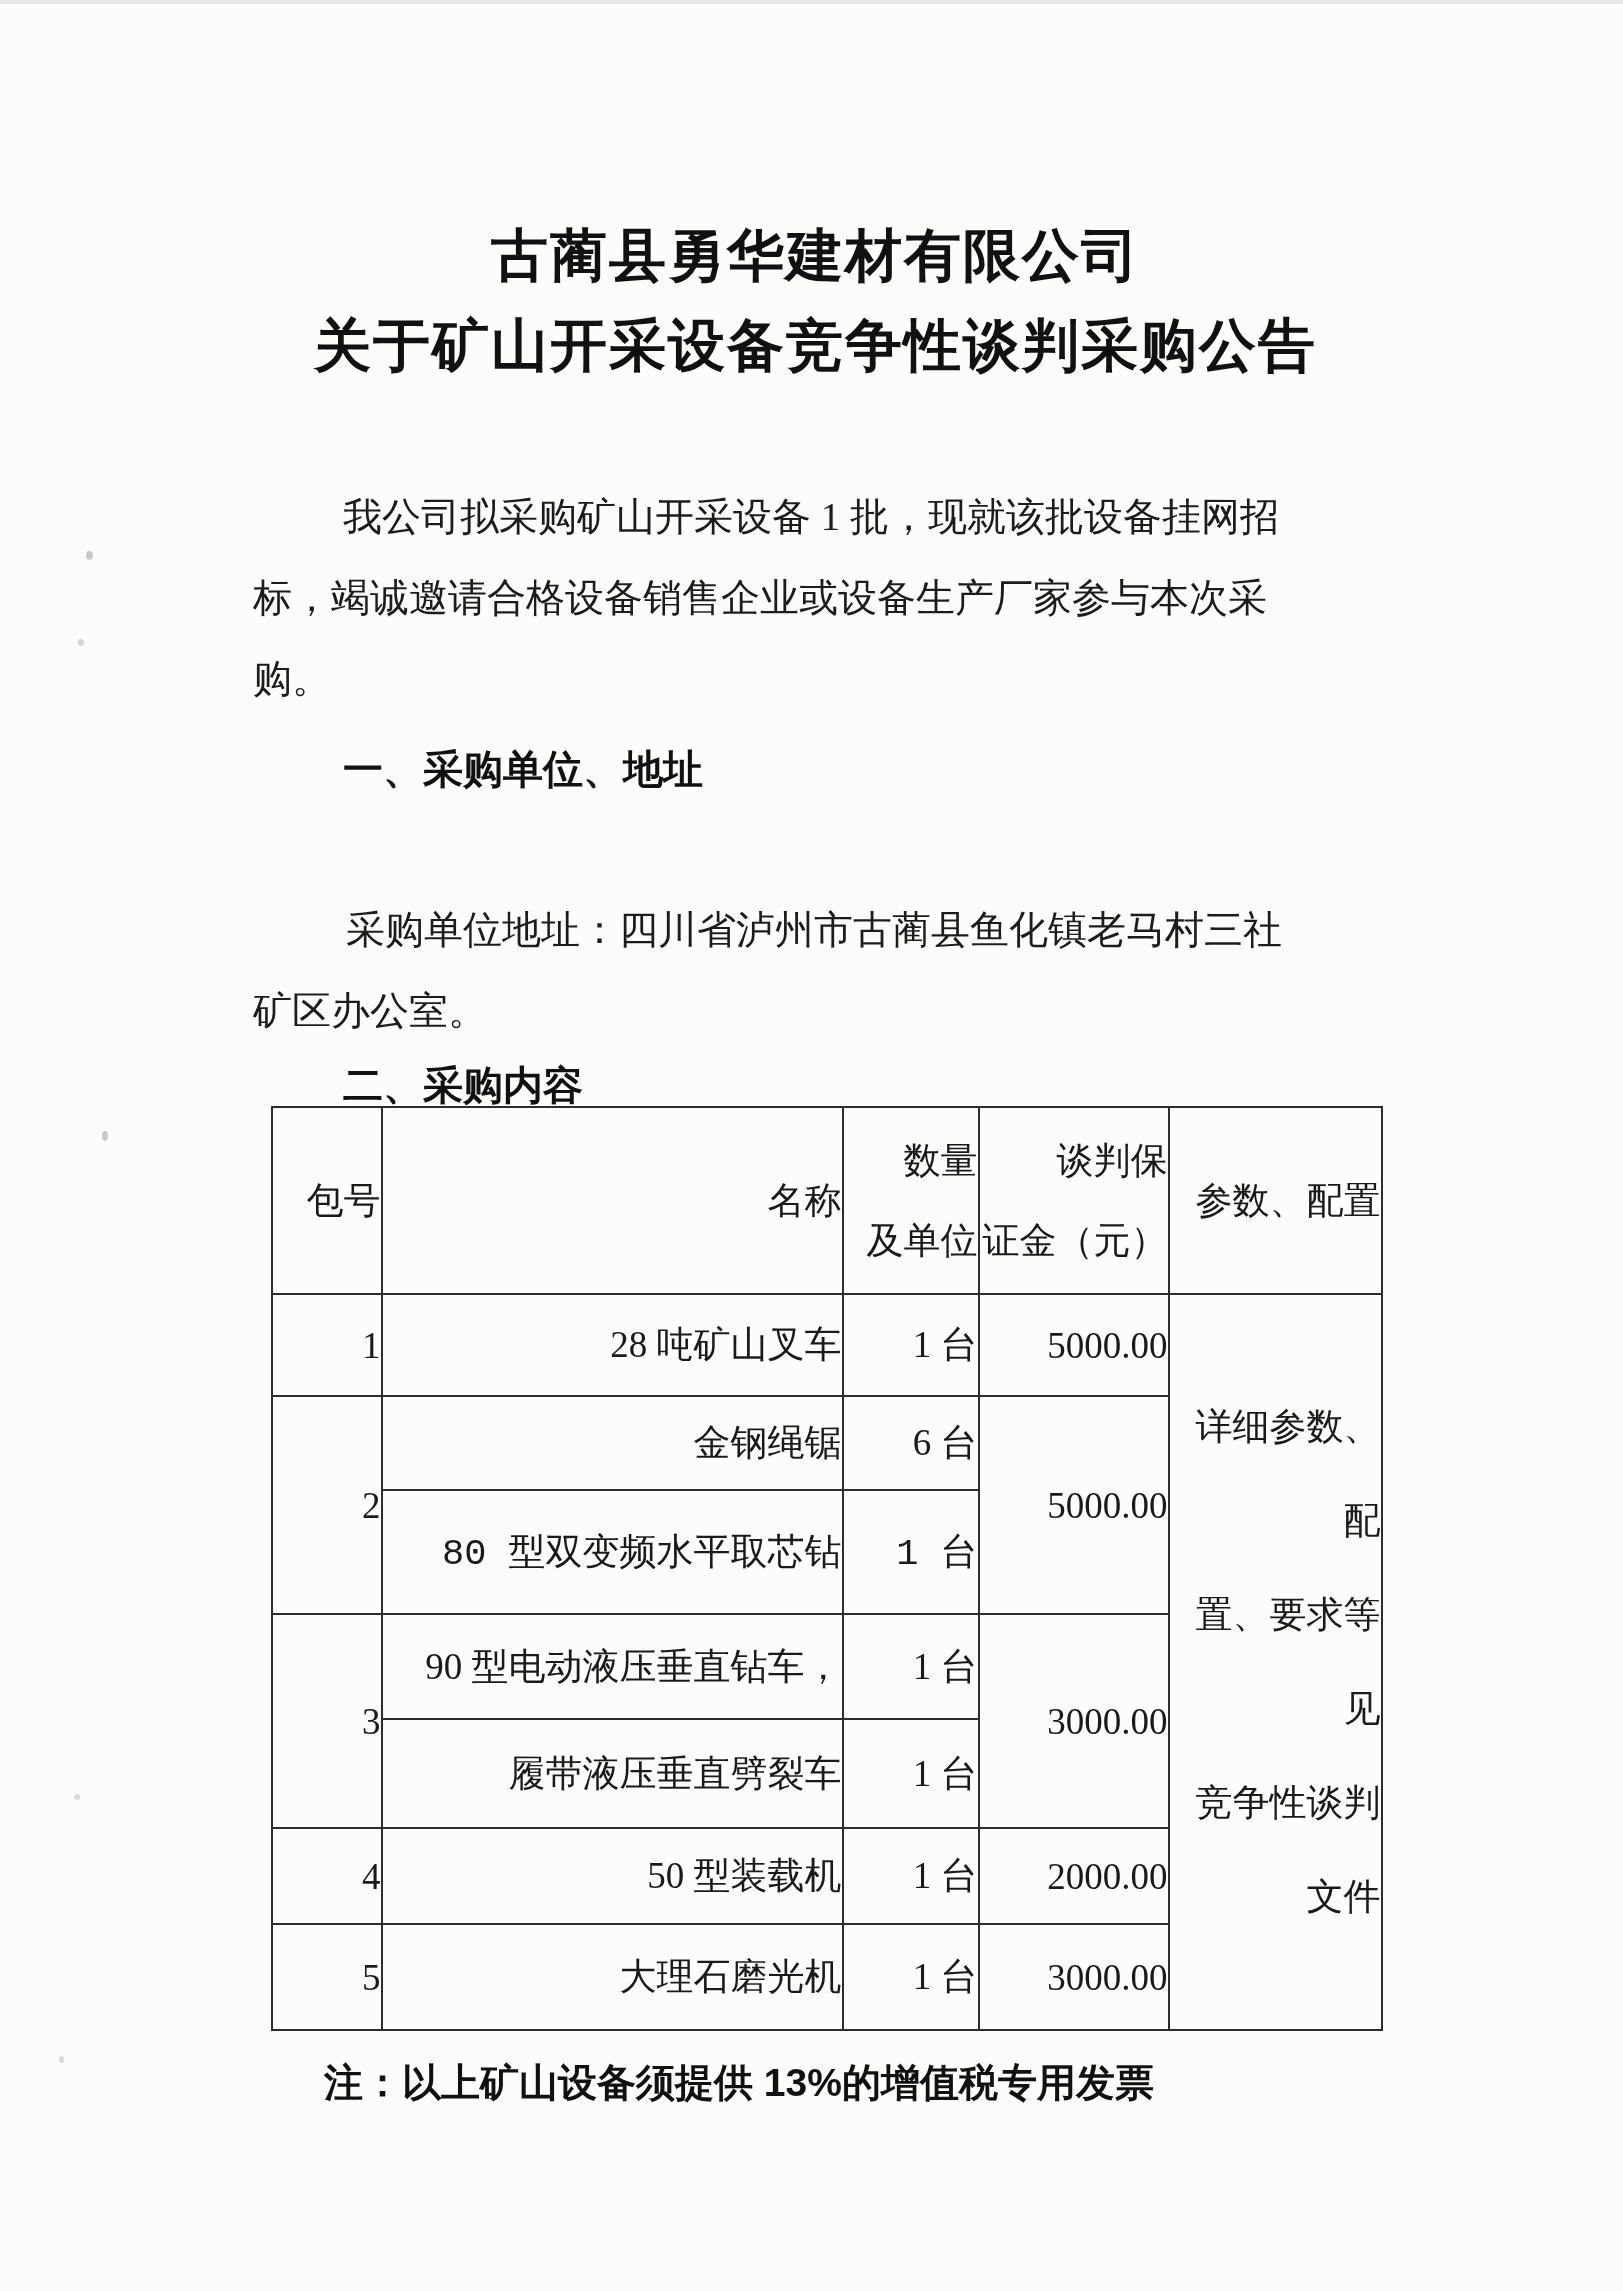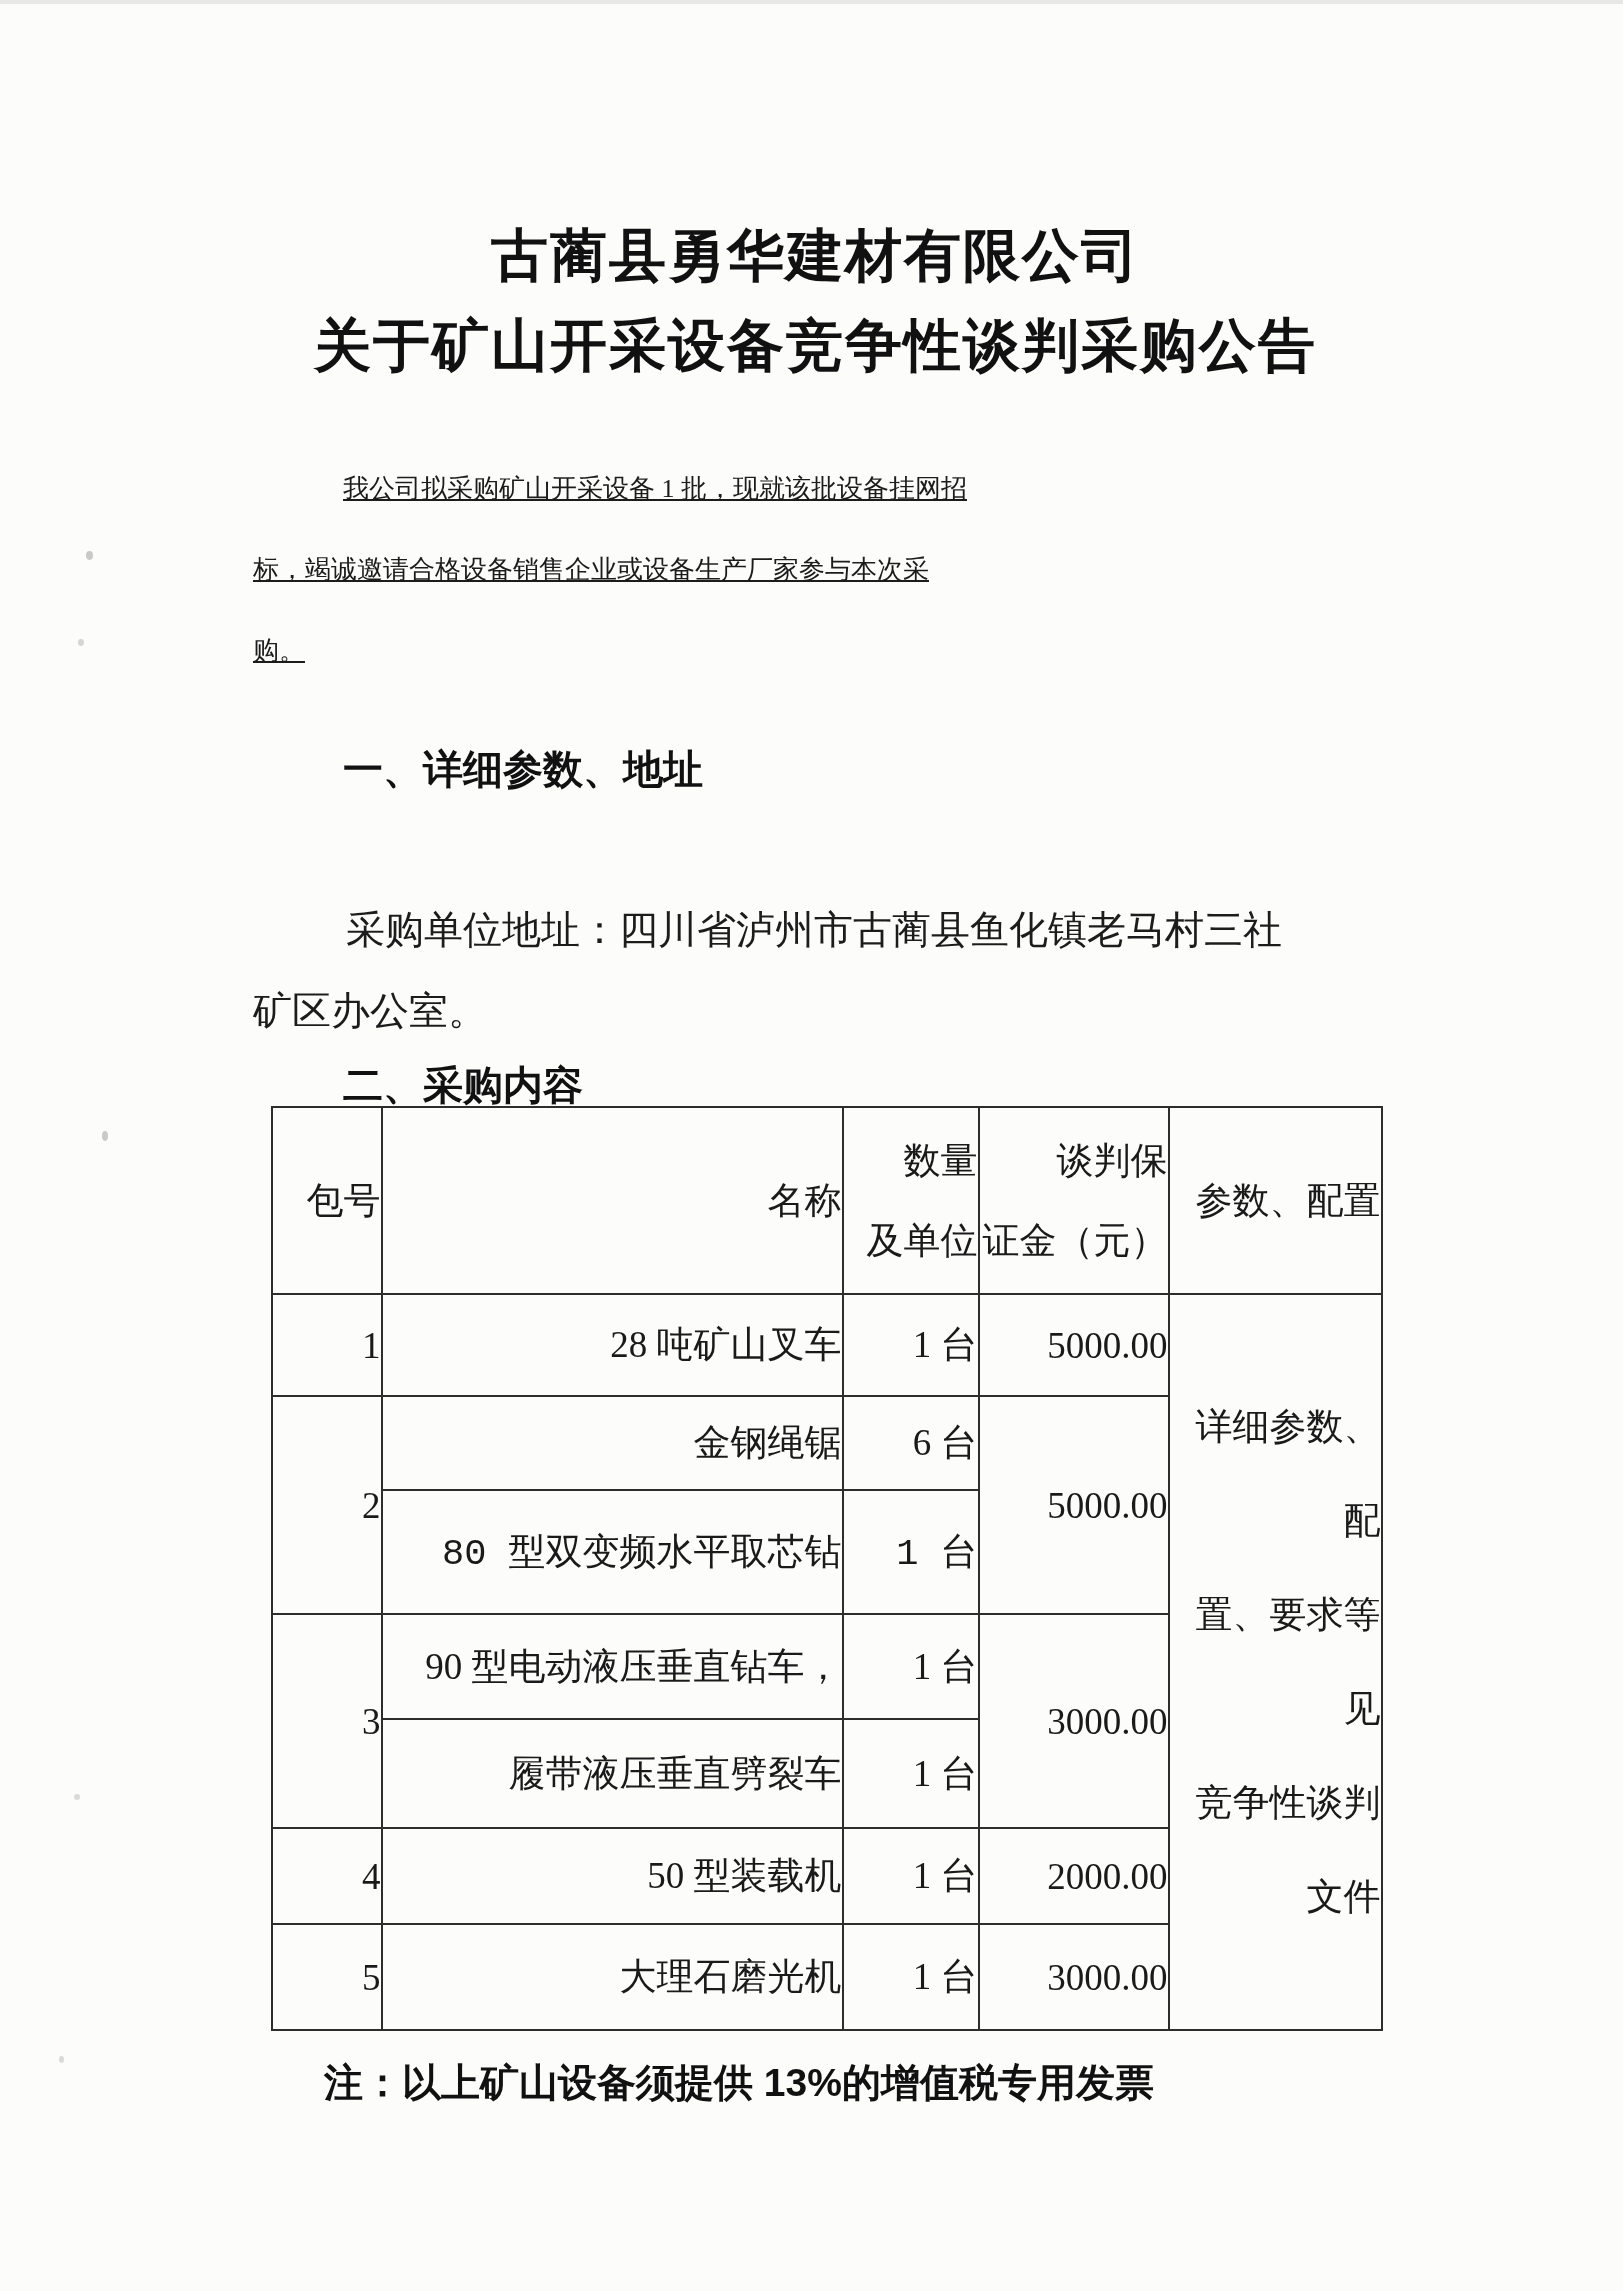--- a/index.html
+++ b/index.html
@@ -28,26 +28,25 @@
     text-align: center;
     font-family: "Liberation Sans", "DejaVu Sans", sans-serif;
     font-weight: 700;
     font-size: 57px;
     line-height: 90px;
     letter-spacing: 2px;
     color: #111;
   }
   .intro {
     position: absolute;
-    top: 444px;
-    left: 0;
-    width: 100%;
-    font-size: 26px;
+    top: 472px;
+    left: 0;
+    width: 100%;
+    font-size: 39px;
     line-height: 81px;
-    text-decoration: underline;
   }
   .intro .indent { padding-left: 90px; }
   .sec-heading {
     position: absolute;
     left: 0;
     width: 100%;
     padding-left: 90px;
     box-sizing: border-box;
     font-family: "Liberation Sans", "DejaVu Sans", sans-serif;
     font-weight: 700;
@@ -135,21 +134,21 @@
       <div>古蔺县勇华建材有限公司</div>
       <div>关于矿山开采设备竞争性谈判采购公告</div>
     </div>
 
     <div class="intro">
       <div class="indent">我公司拟采购矿山开采设备 1 批，现就该批设备挂网招</div>
       <div>标，竭诚邀请合格设备销售企业或设备生产厂家参与本次采</div>
       <div>购。</div>
     </div>
 
-    <div class="sec-heading h1">一、详细参数、地址</div>
+    <div class="sec-heading h1">一、采购单位、地址</div>
 
     <div class="body-line ln-addr2">矿区办公室。</div>
     <div class="body-line ln-addr1">采购单位地址：四川省泸州市古蔺县鱼化镇老马村三社</div>
 
     <div class="sec-heading h2">二、采购内容</div>
 
     <table class="purchase">
       <colgroup>
         <col style="width:110px">
         <col style="width:461px">

